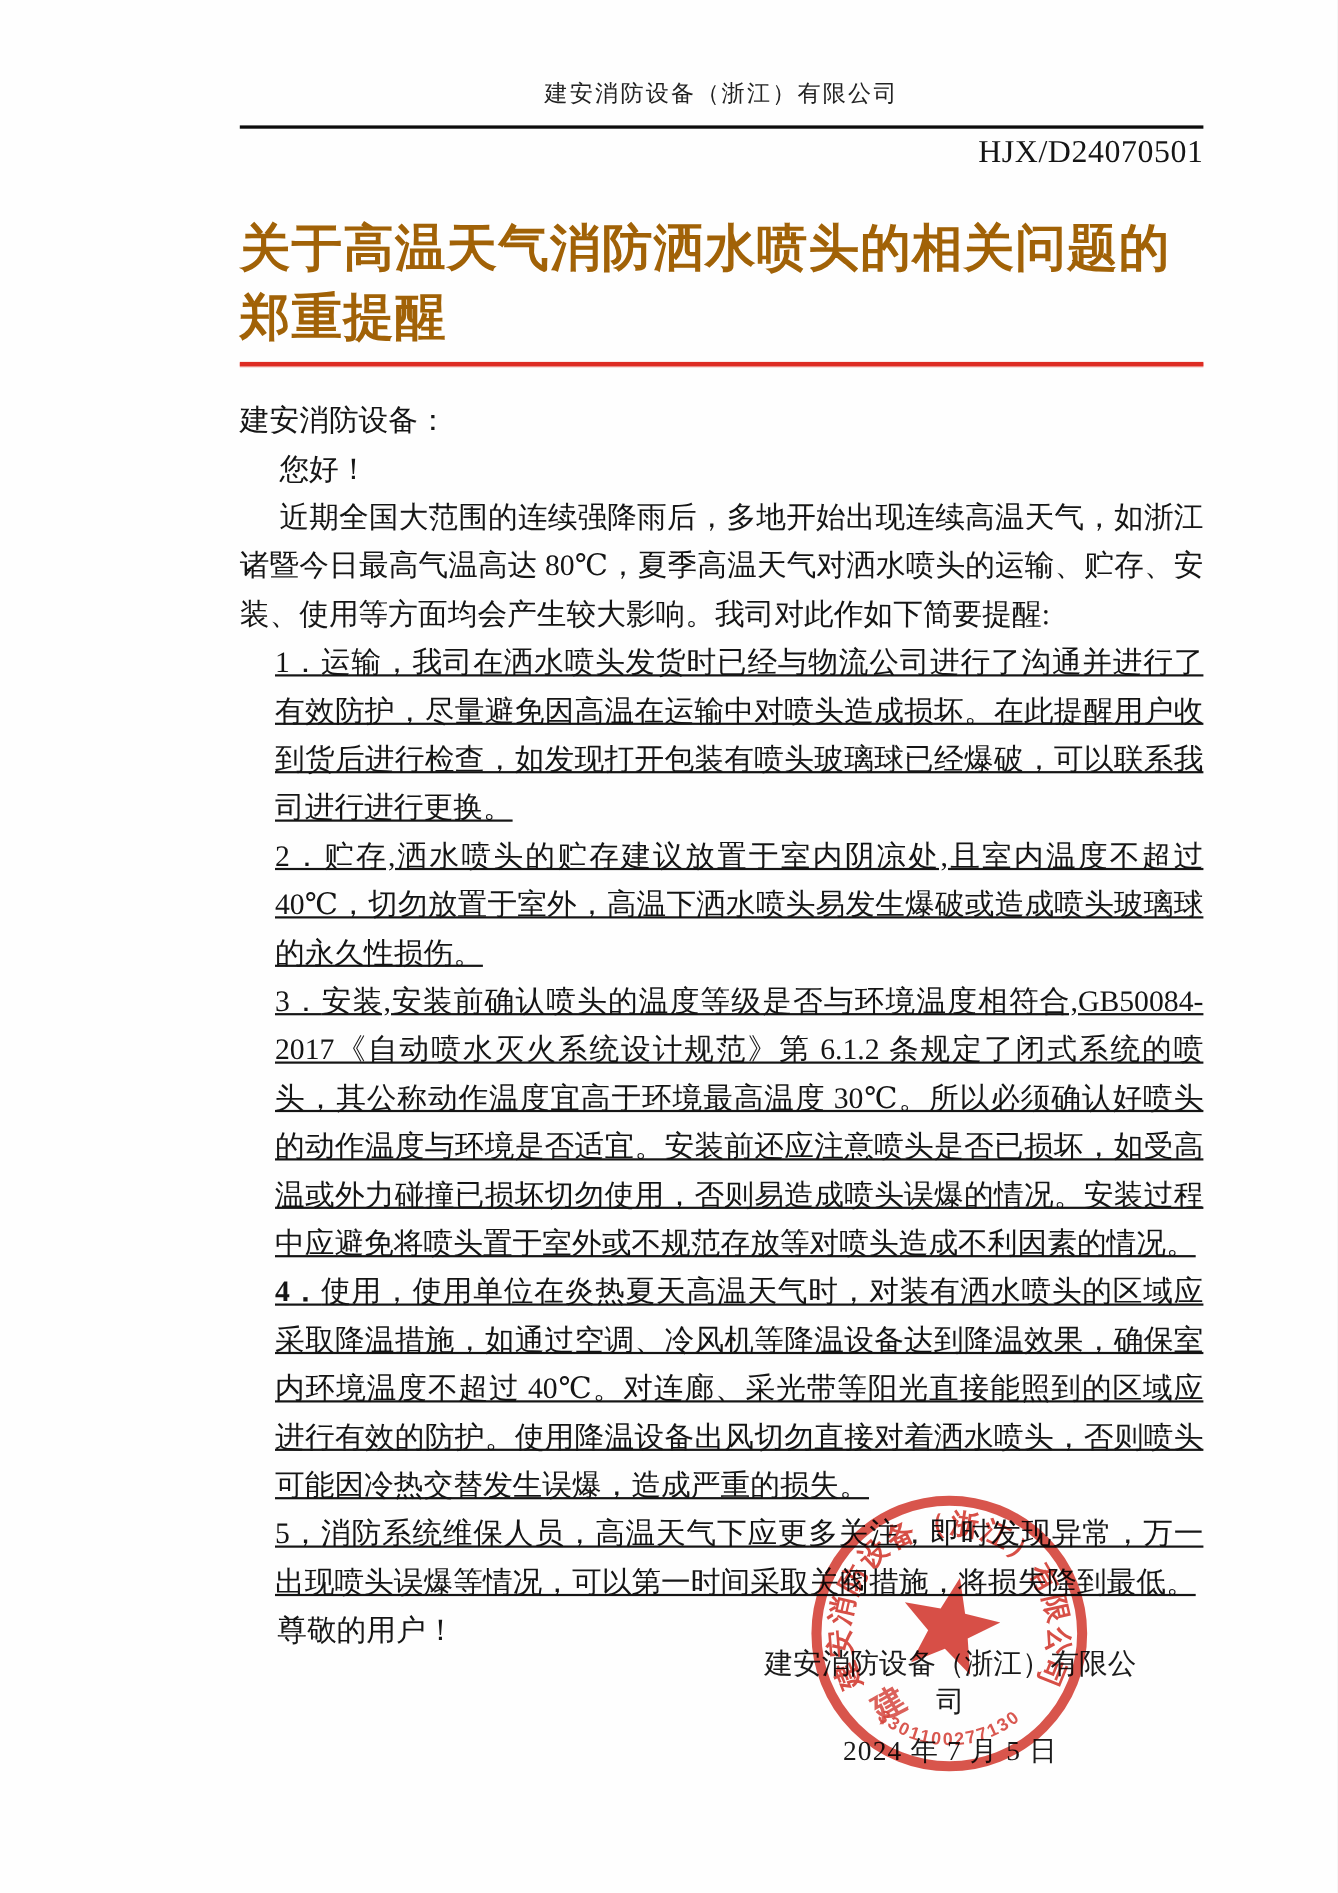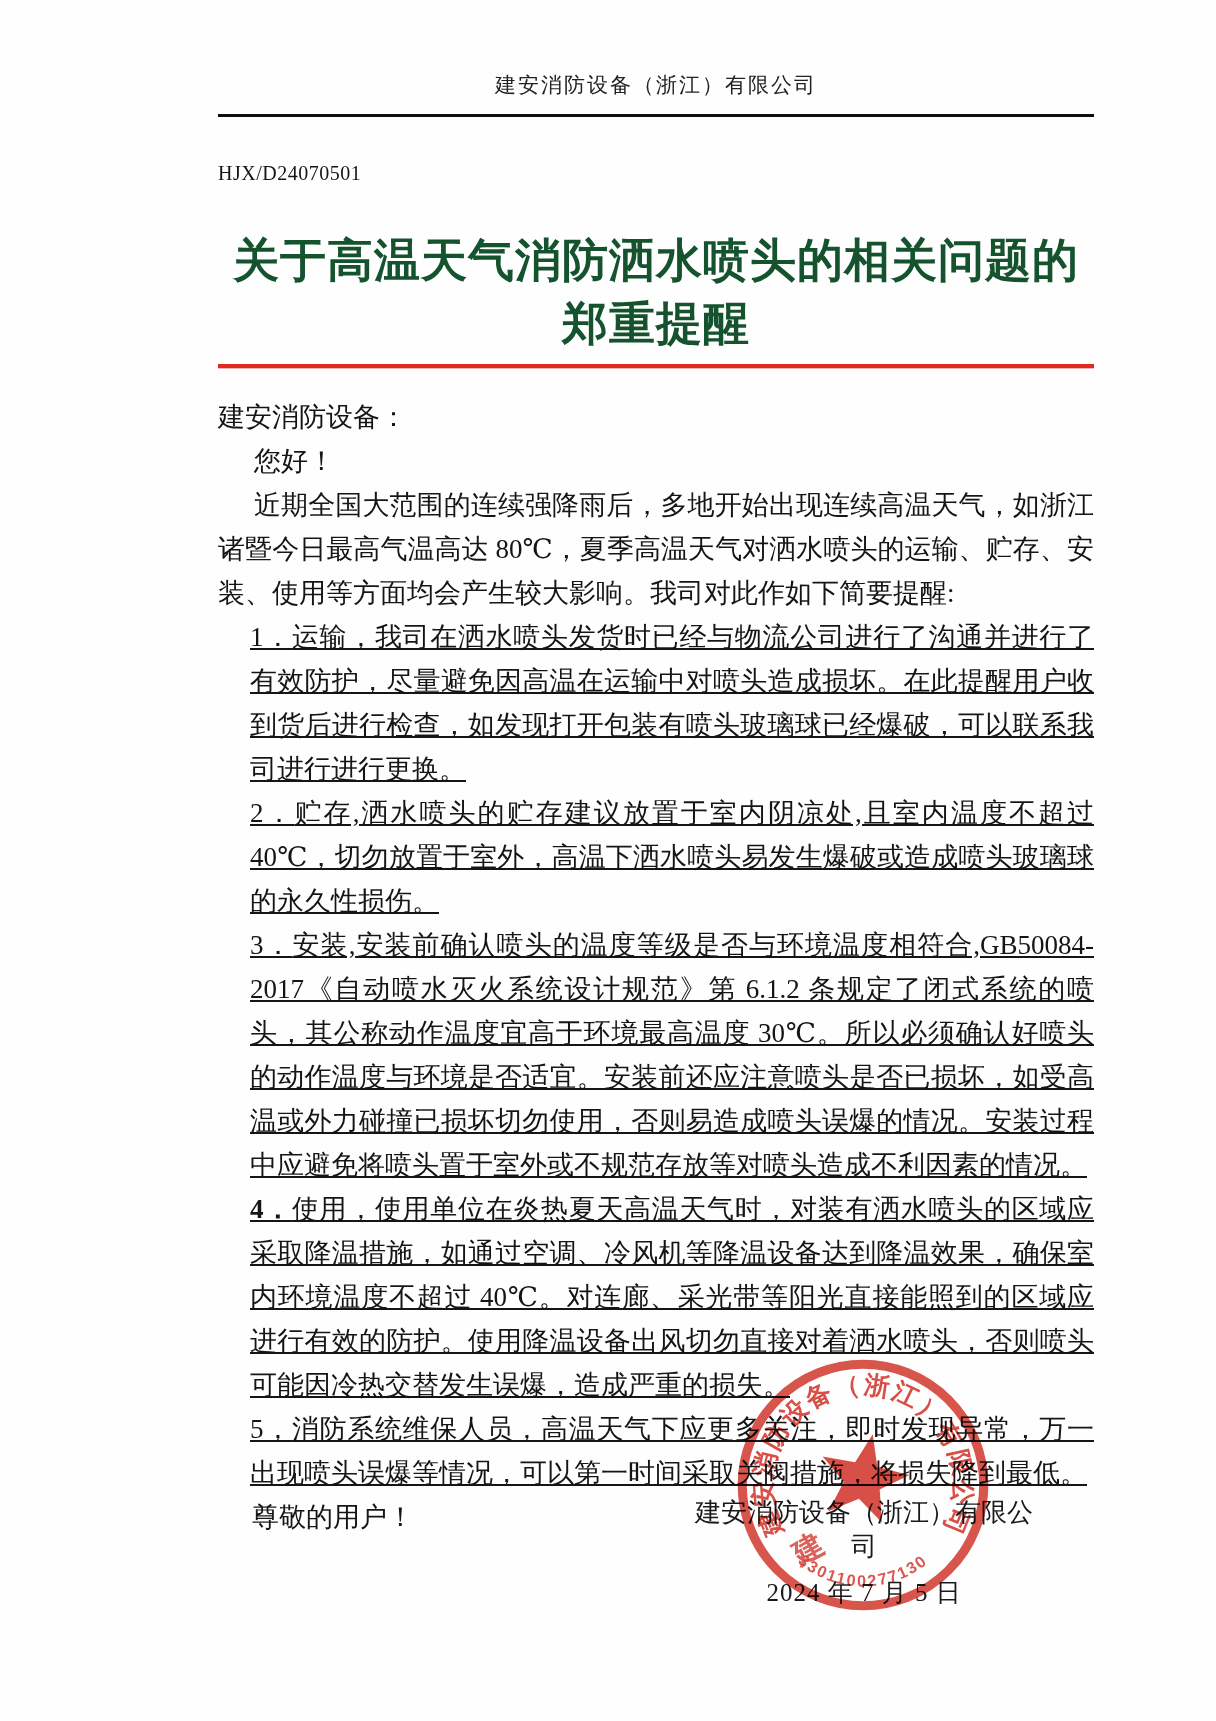--- a/index.html
+++ b/index.html
@@ -18,29 +18,30 @@
     margin:0;padding-top:72px;
     text-align:center;
     font-size:21px;line-height:26px;
     letter-spacing:2px;color:#222;
   }
   .header-rule{
     margin-top:16px;height:0;
     border-top:3px solid #0d0d0d;
   }
   .doc-number{
-    margin-top:40px;
-    font-size:20px;line-height:32px;
+    margin-top:5px;
+    font-size:29px;line-height:32px;
     letter-spacing:0.5px;
+    text-align:right;
   }
   .title{
     margin:40px 0 0 0;
     font-size:46px;line-height:63px;
-    font-weight:bold;text-align:center;
-    letter-spacing:1px;color:#14532d;
+    font-weight:bold;text-align:left;
+    letter-spacing:1px;color:#a16207;
   }
   .title-rule{
     margin-top:9px;height:4px;
     background:#de2c23;
     box-shadow:0 1px 0 rgba(222,44,35,.35);
   }
   .body-block{margin-top:27px;font-size:27px;line-height:44px;text-align:justify;}
   .body-block p{margin:0;}
   .indent1{text-indent:36px;}
   .item{padding-left:32px;text-decoration:underline;}

